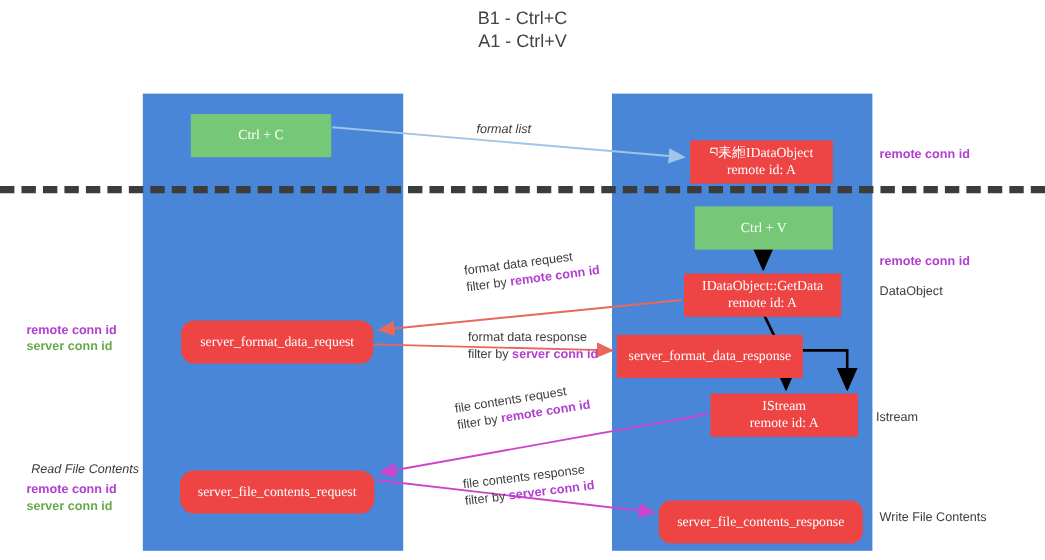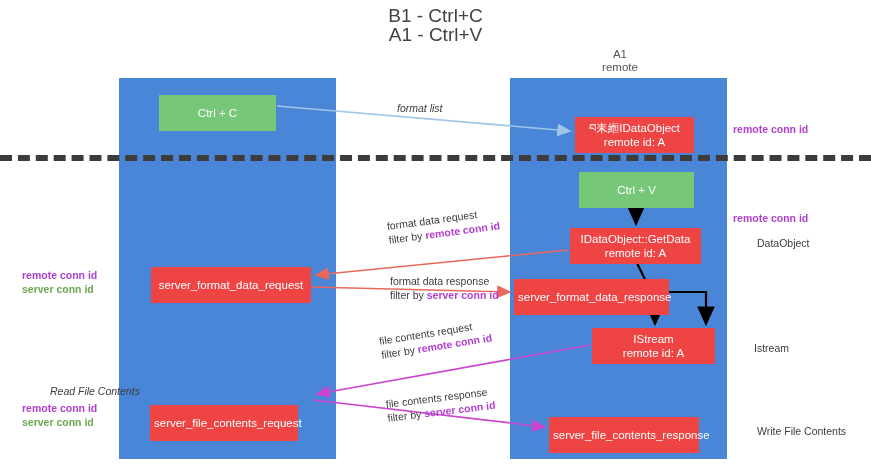--- a/index.html
+++ b/index.html
@@ -18,21 +18,21 @@
     width: 871px;
     height: 467px;
   }
   .abs { position: absolute; }
 
   
   #title {
     left: 0; top: 6px;
     width: 871px;
     text-align: center;
-    font-size: 19px;
+    font-size: 15px;
     color: #434343;
     line-height: 19px;
   }
   #title div { white-space: pre; }
 
   
   .col-header {
     font-size: 11.5px;
     color: #555555;
     text-align: center;
@@ -63,34 +63,35 @@
     box-sizing: border-box;
     color: #ffffff;
     font-size: 11.5px;
     text-align: center;
     line-height: 14px;
     display: flex;
     flex-direction: column;
     justify-content: center;
     padding: 18px 4px;
     z-index: 4;
+    font-family: Liberation Serif, serif;
   }
   .node.green { background: #76c878; }
   .node.orange { background: #ef4444; }
   .node .l2 { display: block; }
 
   #n-ctrlc   { left: 159px; top: 95px;  width: 117px; height: 27px; }
   #n-idobj   { left: 575px; top: 117px; width: 119px; height: 30px; }
   #n-ctrlv   { left: 579px; top: 172px; width: 115px; height: 26px; }
   #n-getdata { left: 570px; top: 228px; width: 131px; height: 32px; }
-  #n-sfreq   { left: 151px; top: 267px; width: 160px; height: 26px; }
+  #n-sfreq   { left: 151px; top: 267px; width: 160px; height: 26px; border-radius: 11px; }
   #n-sfresp  { left: 514px; top: 279px; width: 155px; height: 26px; }
   #n-istream { left: 592px; top: 328px; width: 123px; height: 32px; }
-  #n-sfcreq  { left: 150px; top: 405px; width: 148px; height: 26px; }
-  #n-sfcresp { left: 549px; top: 417px; width: 150px; height: 26px; }
+  #n-sfcreq  { left: 150px; top: 392px; width: 162px; height: 26px; border-radius: 12px; }
+  #n-sfcresp { left: 549px; top: 417px; width: 170px; height: 26px; border-radius: 10px; }
 
   
   .edge-label {
     font-size: 10.5px;
     color: #3c3c3c;
     line-height: 14px;
     white-space: nowrap;
     z-index: 5;
   }
   .edge-label .hl-remote { color: #b13fd0; font-weight: bold; }
@@ -116,21 +117,21 @@
     transform-origin: left top;
   }
 
   
   .side {
     font-size: 10.5px;
     line-height: 14px;
     white-space: nowrap;
     z-index: 5;
   }
-  .side.plain { color: #3c3c3c; margin-left: 24px; }
+  .side.plain { color: #3c3c3c; }
   .key-remote { color: #b13fd0; font-weight: bold; }
   .key-server { color: #6aa84f; font-weight: bold; }
 
   #sd-remote1 { left: 733px; top: 122px; }
   #sd-remote2 { left: 733px; top: 211px; }
   #sd-dataobject { left: 733px; top: 236px; }
   #sd-istream { left: 730px; top: 341px; }
   #sd-writefile { left: 733px; top: 424px; }
 
   #sd-left-mid { left: 22px; top: 268px; }
@@ -152,24 +153,20 @@
 
   <div class="abs" id="title">
     <div>B1 - Ctrl+C</div>
     <div>A1 - Ctrl+V</div>
   </div>
 
   <div class="abs col-header" id="hdr-b1">
     <div>B1</div>
     <div>connection</div>
   </div>
-  <div class="abs col-header" id="hdr-a1">
-    <div>A1</div>
-    <div>remote</div>
-  </div>
 
   <div class="abs lane" id="lane-b1"></div>
   <div class="abs lane" id="lane-a1"></div>
 
   <svg id="edges">
     <defs>
       <marker id="ah-blue" markerWidth="9" markerHeight="8" refX="8" refY="4" orient="auto">
         <path d="M0,0 L9,4 L0,8 z" fill="#9fc5e8"></path>
       </marker>
       <marker id="ah-red" markerWidth="9" markerHeight="8" refX="8" refY="4" orient="auto">

